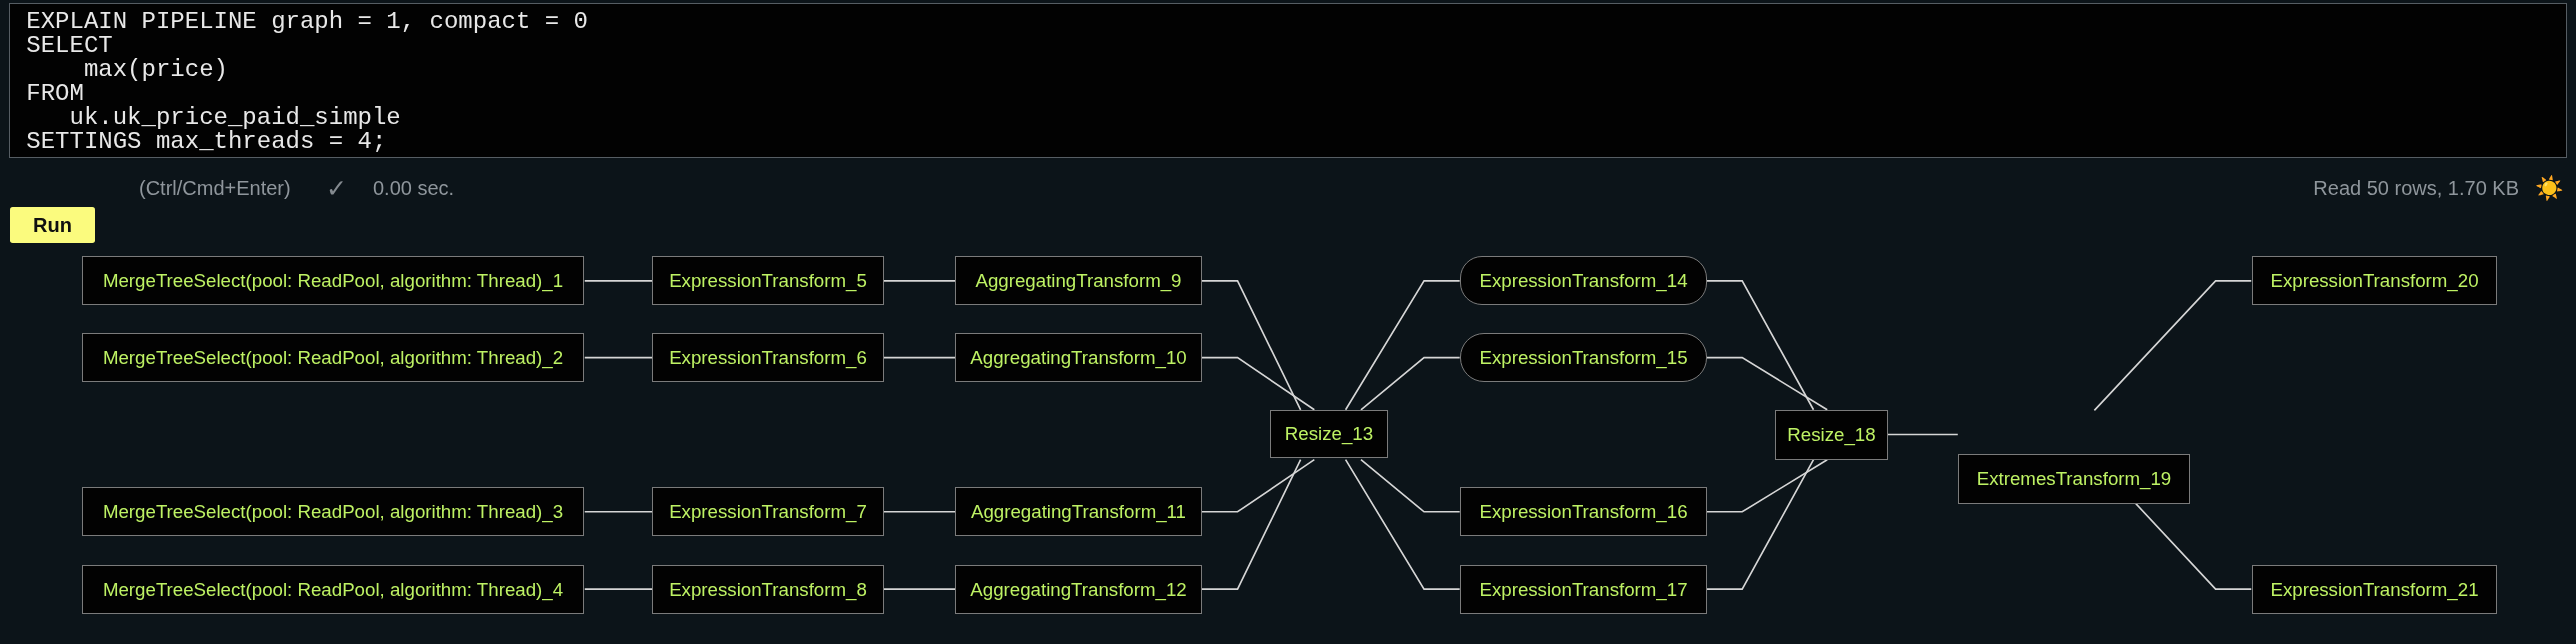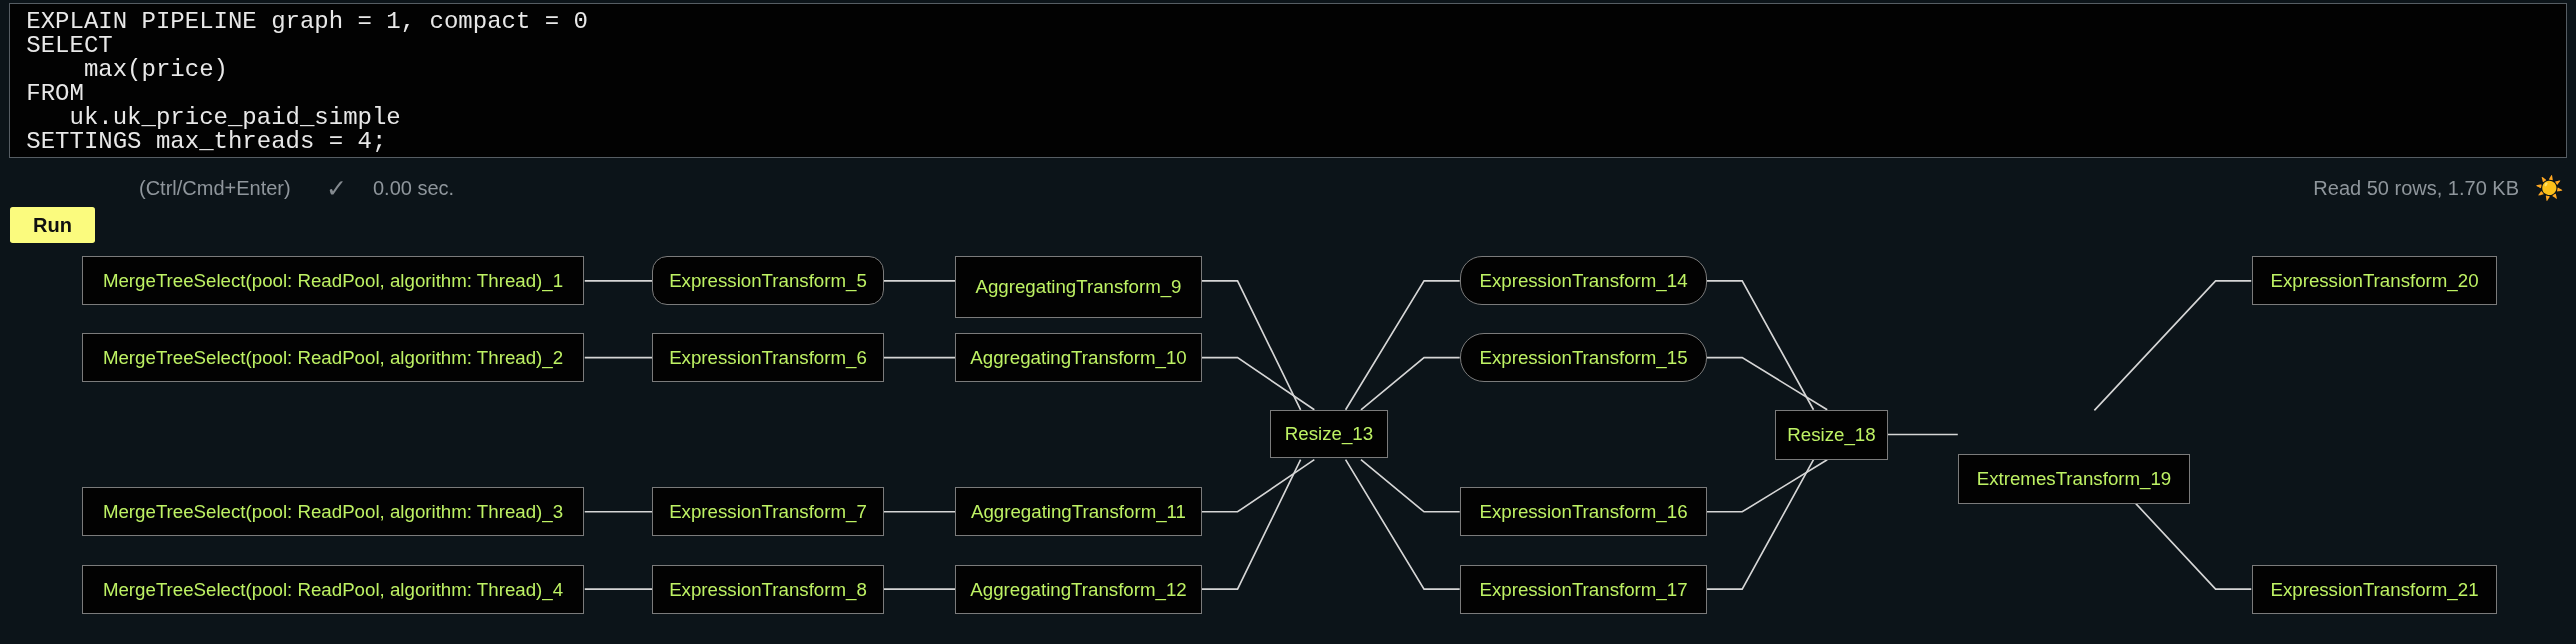--- a/index.html
+++ b/index.html
@@ -114,26 +114,26 @@
 
     <polyline points="3817,748 4038,512 4103,512"></polyline>
     <polyline points="3817,837 4038,1074 4103,1074"></polyline>
   </svg>
 
   <div class="node" style="left:82px; top:256px; width:502px; height:49px;">MergeTreeSelect(pool: ReadPool, algorithm: Thread)_1</div>
   <div class="node" style="left:82px; top:333px; width:502px; height:49px;">MergeTreeSelect(pool: ReadPool, algorithm: Thread)_2</div>
   <div class="node" style="left:82px; top:487px; width:502px; height:49px;">MergeTreeSelect(pool: ReadPool, algorithm: Thread)_3</div>
   <div class="node" style="left:82px; top:565px; width:502px; height:49px;">MergeTreeSelect(pool: ReadPool, algorithm: Thread)_4</div>
 
-  <div class="node" style="left:652px; top:256px; width:232px; height:49px;border-radius:15px;">ExpressionTransform_5</div>
+  <div class="node" style="left:652px; top:256px; width:232px; height:49px;">ExpressionTransform_5</div>
   <div class="node" style="left:652px; top:333px; width:232px; height:49px;">ExpressionTransform_6</div>
   <div class="node" style="left:652px; top:487px; width:232px; height:49px;">ExpressionTransform_7</div>
   <div class="node" style="left:652px; top:565px; width:232px; height:49px;">ExpressionTransform_8</div>
 
-  <div class="node" style="left:955px; top:256px; width:247px; height:62px;">AggregatingTransform_9</div>
+  <div class="node" style="left:955px; top:256px; width:247px; height:49px;">AggregatingTransform_9</div>
   <div class="node" style="left:955px; top:333px; width:247px; height:49px;">AggregatingTransform_10</div>
   <div class="node" style="left:955px; top:487px; width:247px; height:49px;">AggregatingTransform_11</div>
   <div class="node" style="left:955px; top:565px; width:247px; height:49px;">AggregatingTransform_12</div>
 
   <div class="node" style="left:1270px; top:410px; width:118px; height:48px;">Resize_13</div>
 
   <div class="node" style="left:1460px; top:256px; width:247px; height:49px;border-radius:22px;">ExpressionTransform_14</div>
   <div class="node" style="left:1460px; top:333px; width:247px; height:49px;border-radius:24px;">ExpressionTransform_15</div>
   <div class="node" style="left:1460px; top:487px; width:247px; height:49px;">ExpressionTransform_16</div>
   <div class="node" style="left:1460px; top:565px; width:247px; height:49px;">ExpressionTransform_17</div>

